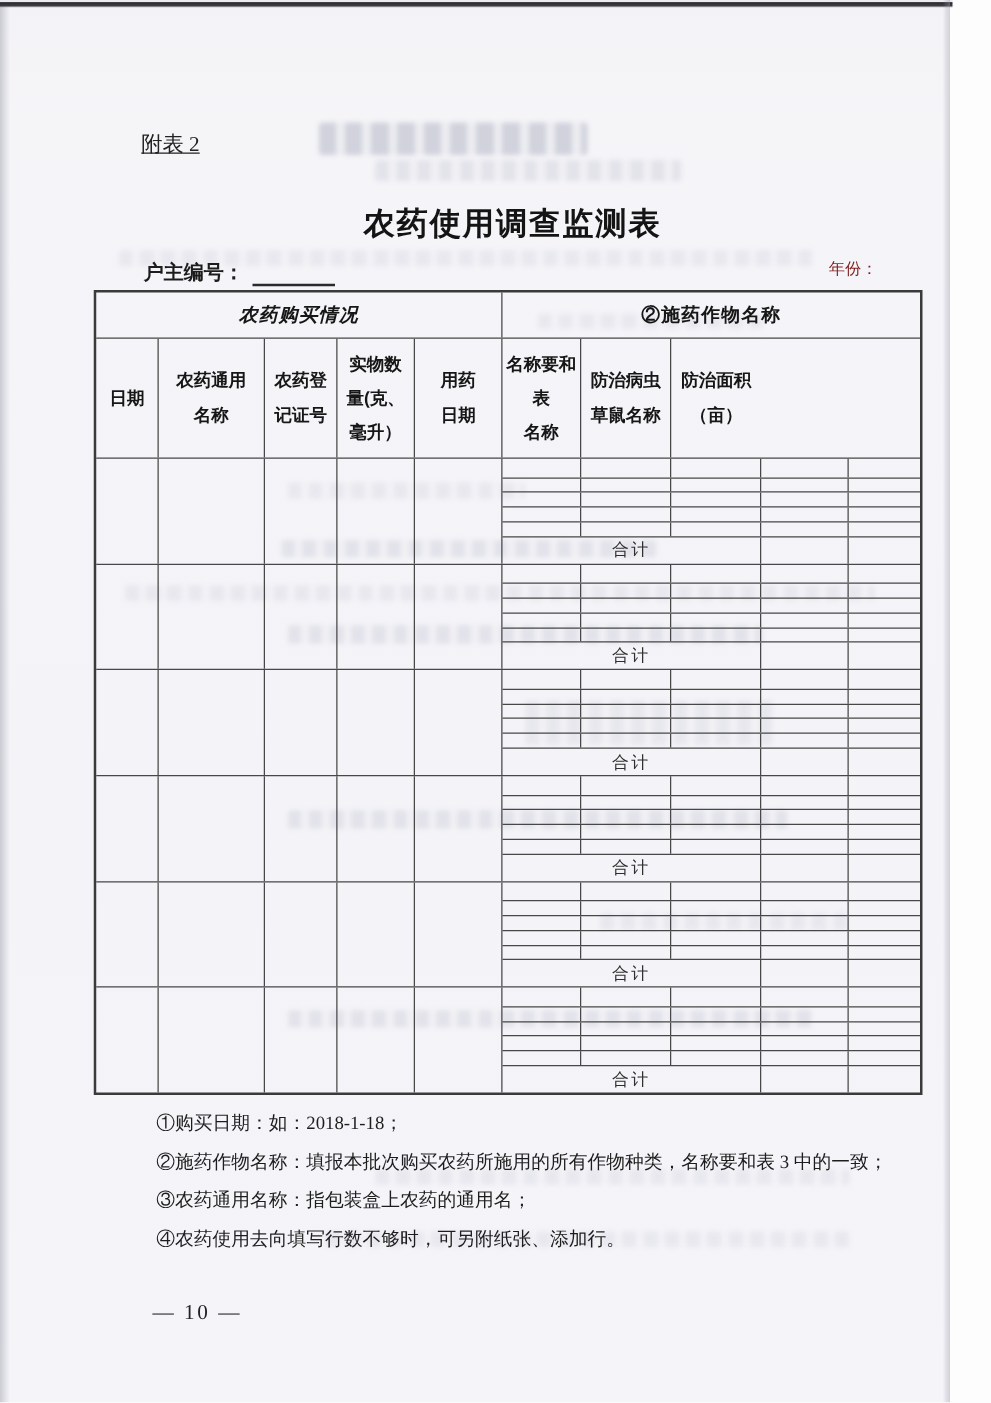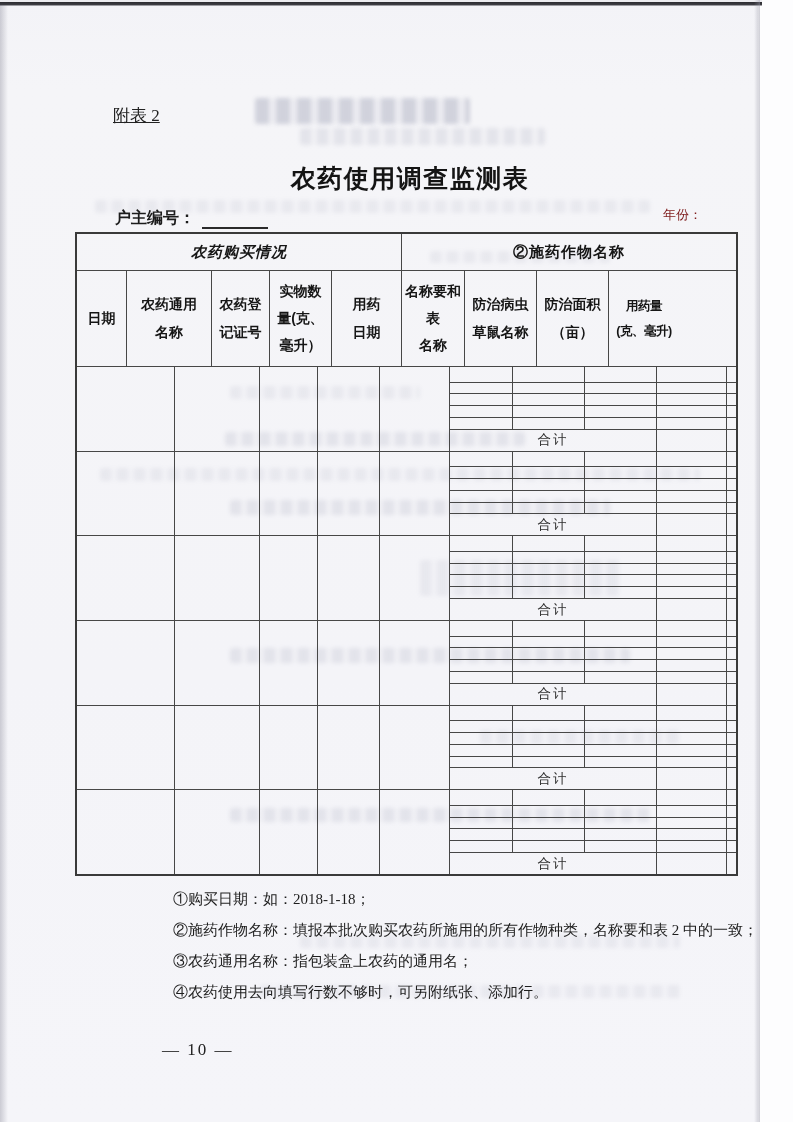--- a/index.html
+++ b/index.html
@@ -72,43 +72,43 @@
   .colhead-row{height:95px;display:grid;border-bottom:1px solid var(--line);
     grid-template-columns:var(--c1) var(--c2) var(--c3) var(--c4) var(--c5) var(--u1) var(--u2) var(--u3) var(--u4) 1fr;}
   .hcell{
     display:flex;align-items:center;justify-content:center;text-align:center;
     font-weight:700;font-size:14px;line-height:1.95;color:#161616;
     white-space:pre-line;border-right:1px solid var(--line);overflow:visible;
   }
   .hcell:last-child{border-right:none;}
   .hcell.tight{white-space:pre;font-size:12.5px;letter-spacing:-0.5px;}
   .tbody{flex:1;display:flex;flex-direction:column;}
-  .block{flex:1;display:grid;grid-template-columns:325px 1fr;border-bottom:1px solid var(--line);padding-left:48px;}
+  .block{flex:1;display:grid;grid-template-columns:325px 1fr;border-bottom:1px solid var(--line);}
   .block:last-child{border-bottom:none;}
   .block-left{display:grid;grid-template-columns:var(--c1) var(--c2) var(--c3) var(--c4) 1fr;border-right:1px solid var(--line);}
   .pcell{border-right:1px solid var(--line);}
   .pcell:last-child{border-right:none;}
   .block-right{display:flex;flex-direction:column;}
   .subrow{flex:1;display:grid;grid-template-columns:var(--u1) var(--u2) var(--u3) var(--u4) 1fr;border-bottom:1px solid var(--line);}
   .subrow:first-child{flex:1.35;}
   .ucell{border-right:1px solid var(--line);}
   .ucell:last-child{border-right:none;}
   .totalrow{height:21px;display:grid;grid-template-columns:207px var(--u4) 1fr;}
   .tcell{border-right:1px solid var(--line);}
   .tcell:last-child{border-right:none;}
   .tlabel{display:flex;align-items:center;justify-content:center;font-size:13.5px;color:#2e2e2e;letter-spacing:2px;}
   
   .notes{position:absolute;left:125px;top:884px;z-index:3;display:flex;
     font-family:"Liberation Serif",serif;font-size:15px;color:#1d1d1d;}
   .notes-label{width:44px;flex:none;line-height:31px;}
-  .notes-items{line-height:31px;margin-left:48px;}
+  .notes-items{line-height:31px;}
   
   .page-number{
     position:absolute;left:122px;top:1040px;z-index:3;
-    font-family:"Liberation Serif",serif;font-size:17px;letter-spacing:2px;color:#222;margin-left:40px;
+    font-family:"Liberation Serif",serif;font-size:17px;letter-spacing:2px;color:#222;
   }
 </style>
 </head>
 <body>
 
 <div class="sheet"></div>
 <div class="scan-left-edge"></div>
 <div class="scan-top-edge"></div>
 <div class="sheet-right-shadow"></div>
 
@@ -151,22 +151,20 @@
 量(克、
 毫升）</div>
     <div class="hcell">用药
 日期</div>
     <div class="hcell">名称要和表
 名称</div>
     <div class="hcell">防治病虫
 草鼠名称</div>
     <div class="hcell">防治面积
 （亩）</div>
-    <div class="hcell tight">用药量
-(克、毫升)</div>
   </div>
   <div class="tbody">
       <div class="block">
         <div class="block-left">
           <div class="pcell"></div>
           <div class="pcell"></div>
           <div class="pcell"></div>
           <div class="pcell"></div>
           <div class="pcell"></div>
         </div>
@@ -467,19 +465,19 @@
             <div class="tcell"></div>
           </div>
         </div>
       </div>
     </div>
 </div>
 
 <div class="notes">
   <div class="notes-items">
     <div>①购买日期：如：2018-1-18；</div>
-    <div>②施药作物名称：填报本批次购买农药所施用的所有作物种类，名称要和表 2 中的一致；</div>
+    <div>②施药作物名称：填报本批次购买农药所施用的所有作物种类，名称要和表 3 中的一致；</div>
     <div>③农药通用名称：指包装盒上农药的通用名；</div>
     <div>④农药使用去向填写行数不够时，可另附纸张、添加行。</div>
   </div>
 </div>
 
 <div class="page-number">— 10 —</div>
 
 </body></html>

